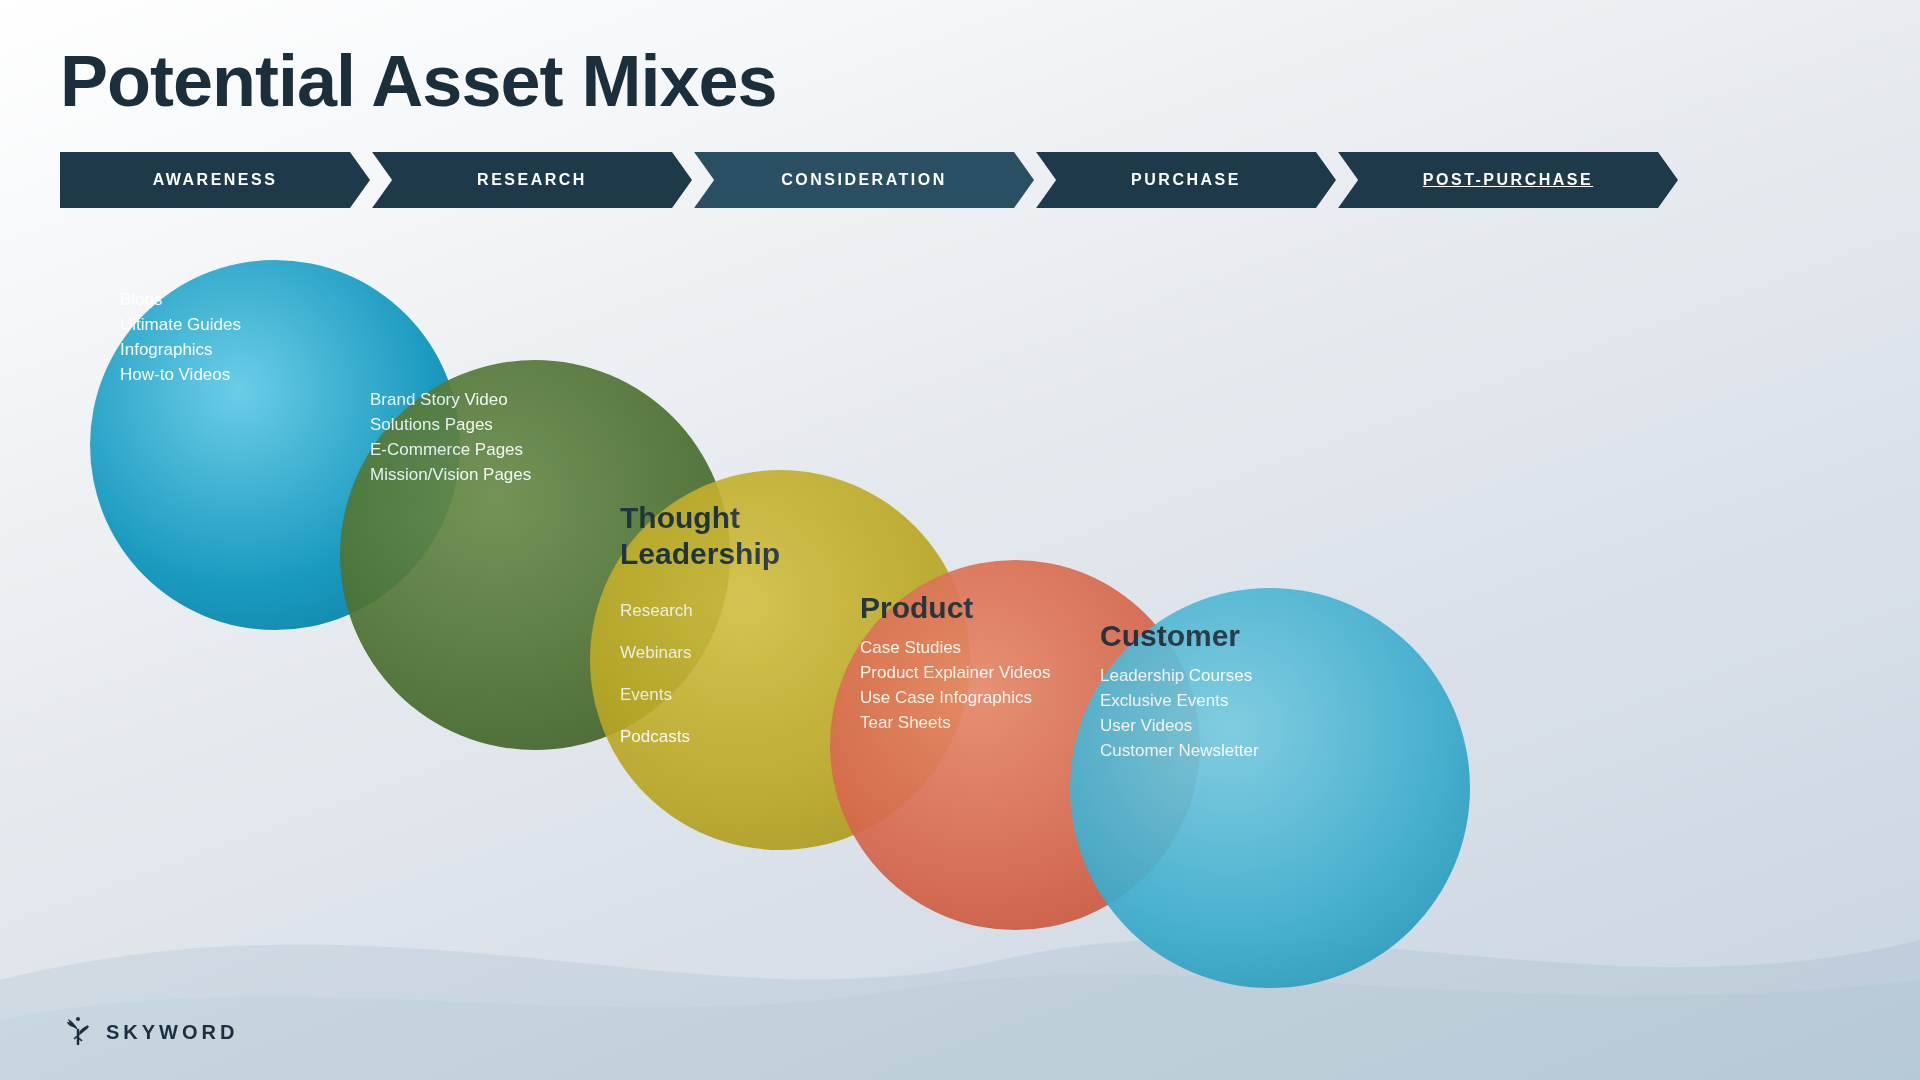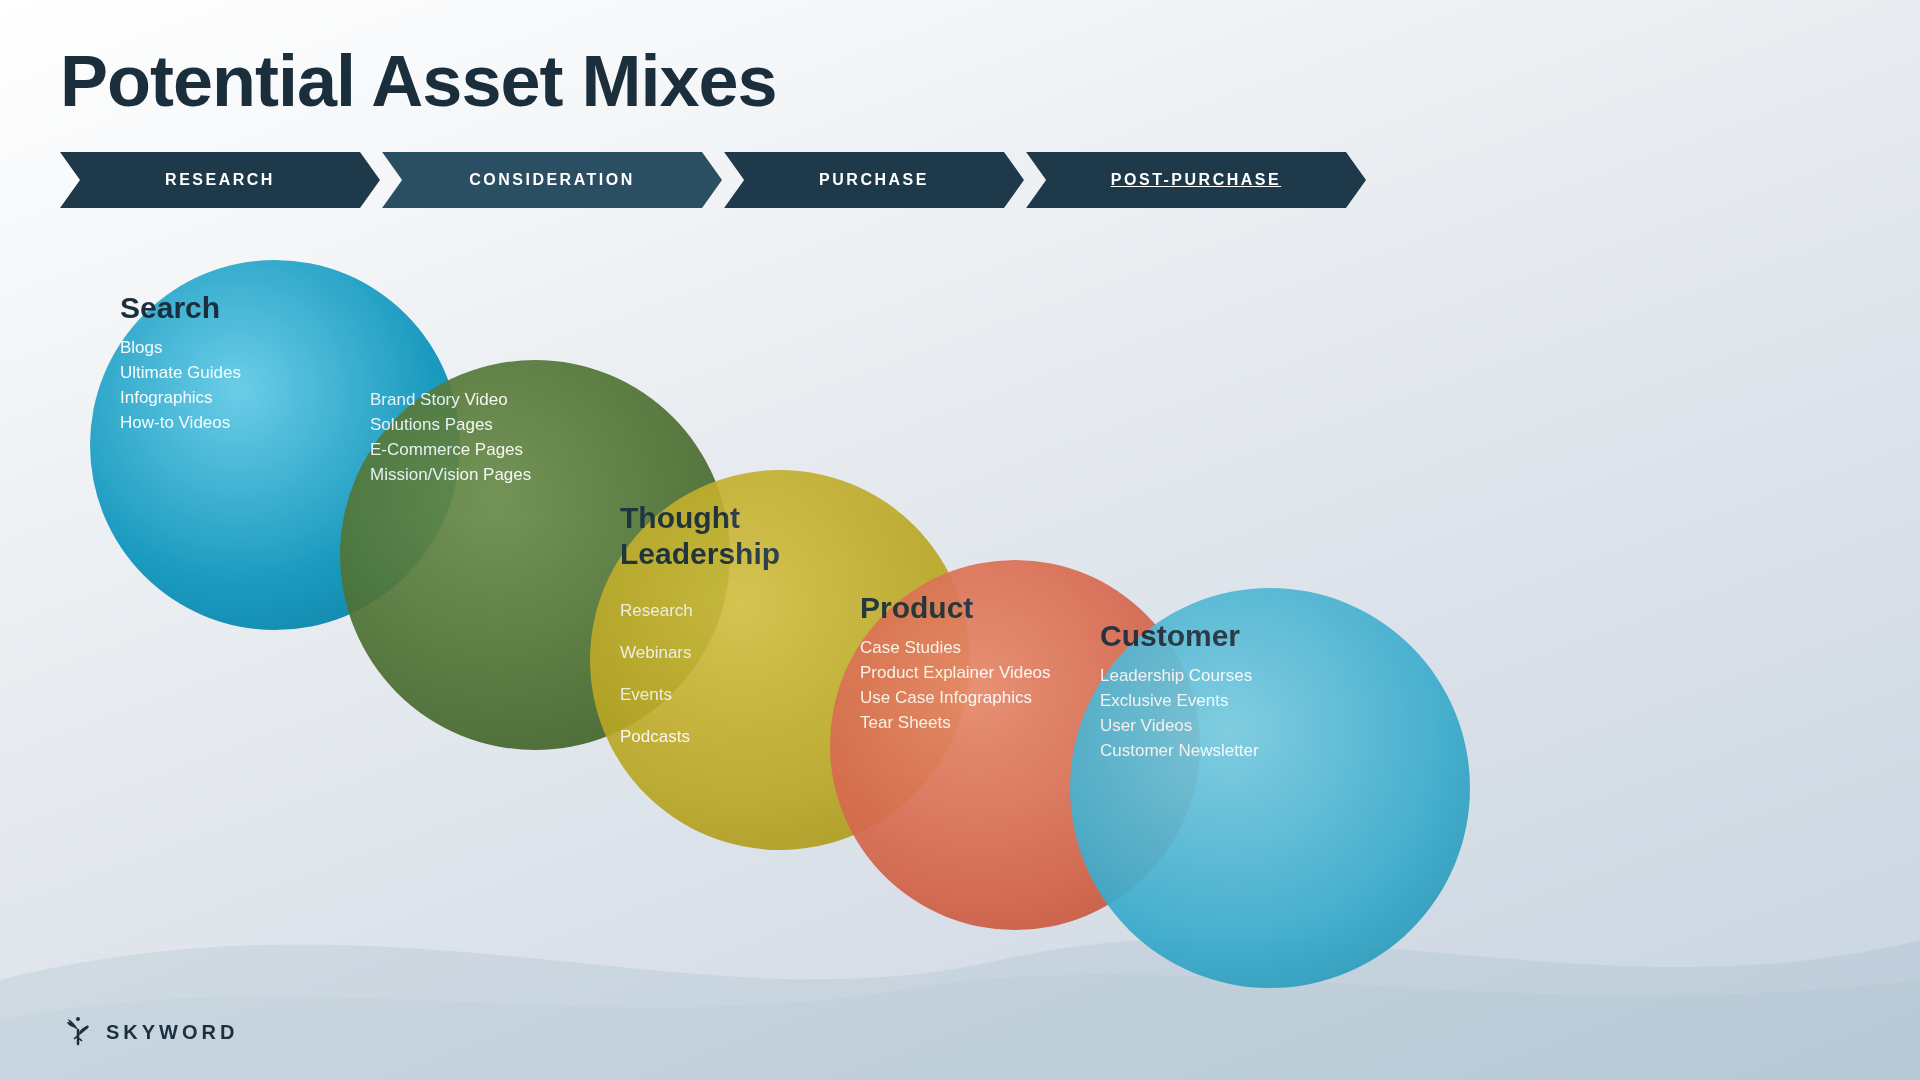--- a/index.html
+++ b/index.html
@@ -243,38 +243,40 @@
 <svg class="bg-wave" viewBox="0 0 1920 400" preserveAspectRatio="none" style="position:absolute;bottom:0;left:0;opacity:0.18;pointer-events:none;">
   <path d="M0,300 C400,200 700,350 1000,280 C1300,210 1600,340 1920,260 L1920,400 L0,400 Z" fill="#8aaabb"></path>
   <path d="M0,340 C300,280 600,360 900,310 C1200,260 1500,350 1920,300 L1920,400 L0,400 Z" fill="#6a9aaa"></path>
 </svg>
 
 <div class="page-content">
 
   <h1 class="page-title">Potential Asset Mixes</h1>
 
   <div class="journey-container">
+    <div class="step-shape s1">
+      <span class="step-label">AWARENESS</span>
+    </div>
     <div class="step-shape s2">
       <span class="step-label">RESEARCH</span>
     </div>
     <div class="step-shape s3">
       <span class="step-label">CONSIDERATION</span>
     </div>
     <div class="step-shape s4">
       <span class="step-label">PURCHASE</span>
     </div>
     <div class="step-shape s5">
       <span class="step-label">POST-PURCHASE</span>
     </div>
   </div>
 
   <div class="bubbles-area">
 
     <div class="circle circle-search">
-      <div class="circle-title">Search</div>
       <div class="circle-item">Blogs</div>
       <div class="circle-item">Ultimate Guides</div>
       <div class="circle-item">Infographics</div>
       <div class="circle-item">How-to Videos</div>
     </div>
 
     <div class="circle circle-foundational">
       <div class="circle-item">Brand Story Video</div>
       <div class="circle-item">Solutions Pages</div>
       <div class="circle-item">E-Commerce Pages</div>

